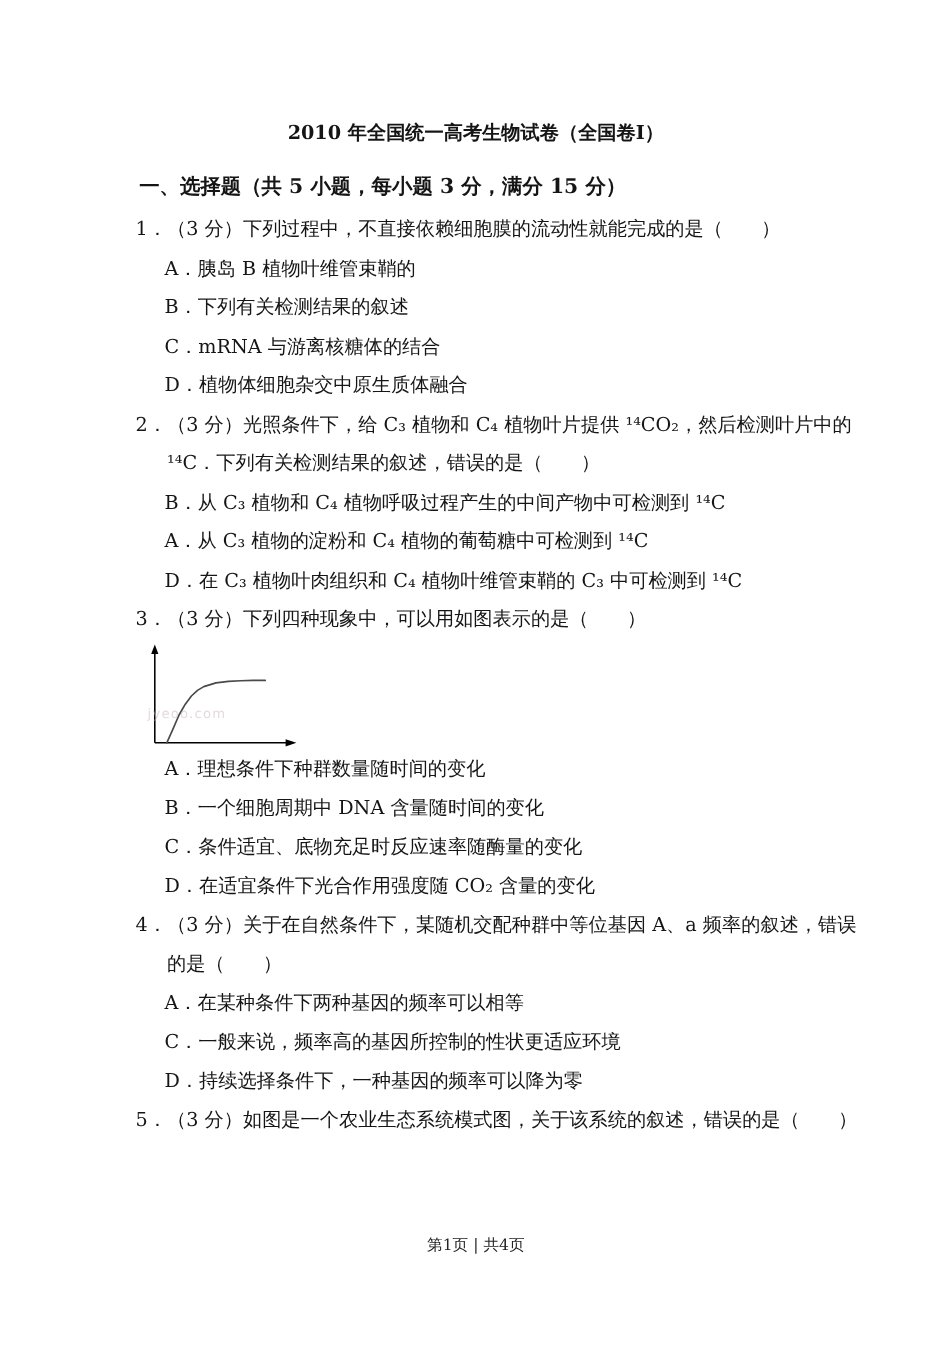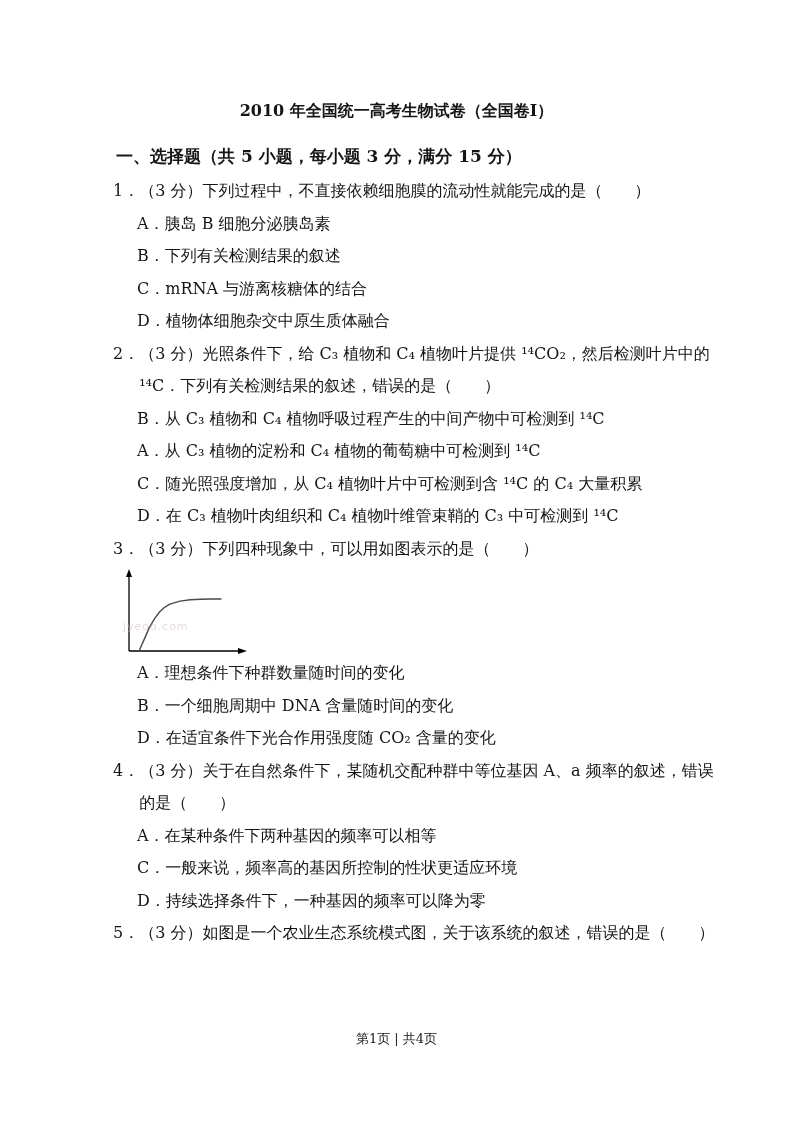--- a/index.html
+++ b/index.html
@@ -55,36 +55,35 @@
   <h2 class="section-heading">一、选择题（共 5 小题，每小题 3 分，满分 15 分）</h2>
 
   <div class="questions">
 
     <div class="question">
       <div class="q-head">
         <span class="q-num">1．</span>
         <div class="q-stem">（3 分）下列过程中，不直接依赖细胞膜的流动性就能完成的是（　　）</div>
       </div>
       <div class="q-options">
-        <div class="option">A．胰岛 B 细胞分泌胰岛素</div>
+        <div class="option">A．胰岛 B 植物叶维管束鞘的</div>
         <div class="option">B．下列有关检测结果的叙述</div>
         <div class="option">C．mRNA 与游离核糖体的结合</div>
         <div class="option">D．植物体细胞杂交中原生质体融合</div>
       </div>
     </div>
 
     <div class="question">
       <div class="q-head">
         <span class="q-num">2．</span>
         <div class="q-stem">（3 分）光照条件下，给 C₃ 植物和 C₄ 植物叶片提供 ¹⁴CO₂，然后检测叶片中的 ¹⁴C．下列有关检测结果的叙述，错误的是（　　）</div>
       </div>
       <div class="q-options">
         <div class="option">B．从 C₃ 植物和 C₄ 植物呼吸过程产生的中间产物中可检测到 ¹⁴C</div>
         <div class="option">A．从 C₃ 植物的淀粉和 C₄ 植物的葡萄糖中可检测到 ¹⁴C</div>
-        <div class="option">C．随光照强度增加，从 C₄ 植物叶片中可检测到含 ¹⁴C 的 C₄ 大量积累</div>
         <div class="option">D．在 C₃ 植物叶肉组织和 C₄ 植物叶维管束鞘的 C₃ 中可检测到 ¹⁴C</div>
       </div>
     </div>
 
     <div class="question">
       <div class="q-head">
         <span class="q-num">3．</span>
         <div class="q-stem">（3 分）下列四种现象中，可以用如图表示的是（　　）</div>
       </div>
       <div class="figure-wrap">
@@ -93,20 +92,21 @@
           <polygon points="12,2 9,10 15,10" fill="#000000"></polygon>
           <line x1="12" y1="84" x2="122" y2="84" stroke="#000000" stroke-width="1.3"></line>
           <polygon points="130,84 121,81 121,87" fill="#000000"></polygon>
           <polyline points="22.0,84.0 27.1,72.6 32.3,60.6 37.4,51.8 42.5,45.0 47.6,40.3 52.8,37.2 63.0,34.1 73.3,32.8 83.5,32.3 93.8,32.0 104.0,32.0" fill="none" stroke="#4a4a4a" stroke-width="1.4" stroke-linejoin="round" stroke-linecap="round"></polyline>
         </svg>
         <span class="watermark">jyeoo.com</span>
       </div>
       <div class="q-options">
         <div class="option">A．理想条件下种群数量随时间的变化</div>
         <div class="option">B．一个细胞周期中 DNA 含量随时间的变化</div>
+        <div class="option">C．条件适宜、底物充足时反应速率随酶量的变化</div>
         <div class="option">D．在适宜条件下光合作用强度随 CO₂ 含量的变化</div>
       </div>
     </div>
 
     <div class="question">
       <div class="q-head">
         <span class="q-num">4．</span>
         <div class="q-stem">（3 分）关于在自然条件下，某随机交配种群中等位基因 A、a 频率的叙述，错误的是（　　）</div>
       </div>
       <div class="q-options">

